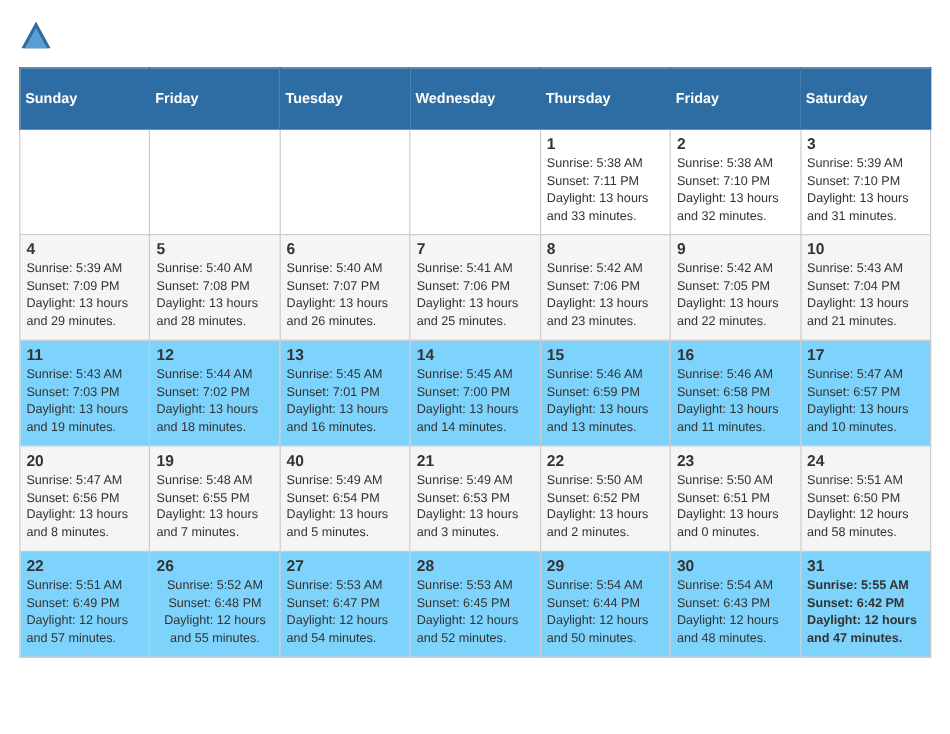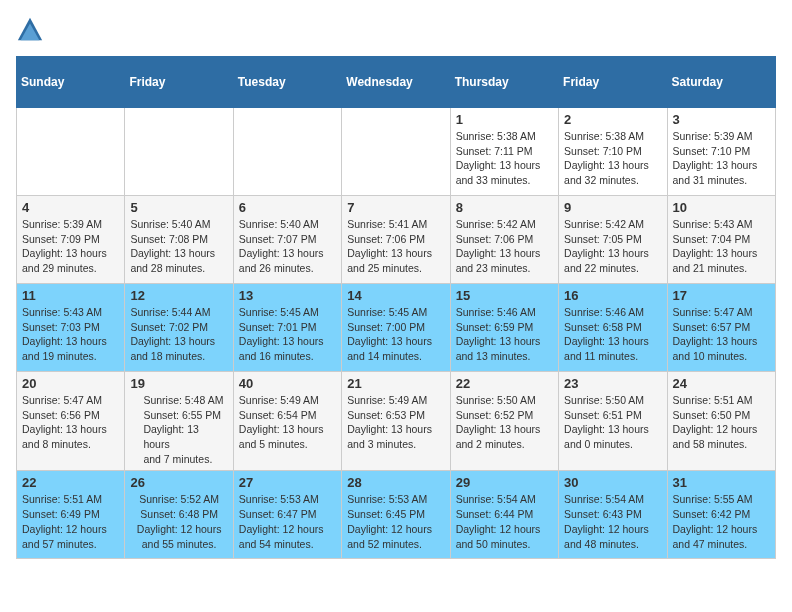--- a/index.html
+++ b/index.html
@@ -263,21 +263,21 @@
       <tr class="row-even">
         <td>
           <span class="day-num">20</span>
           <div class="day-info" style="white-space: pre-line;">Sunrise: 5:47 AM
 Sunset: 6:56 PM
 Daylight: 13 hours
 and 8 minutes.</div>
         </td>
         <td>
           <span class="day-num">19</span>
-          <div class="day-info" style="white-space: pre-line; margin-left: 13px;">Sunrise: 5:48 AM
+          <div class="day-info" style="white-space: pre-line;">Sunrise: 5:48 AM
 Sunset: 6:55 PM
 Daylight: 13 hours
 and 7 minutes.</div>
         </td>
         <td>
           <span class="day-num">40</span>
           <div class="day-info" style="white-space: pre-line;">Sunrise: 5:49 AM
 Sunset: 6:54 PM
 Daylight: 13 hours
 and 5 minutes.</div>
@@ -349,20 +349,20 @@
         </td>
         <td>
           <span class="day-num">30</span>
           <div class="day-info" style="white-space: pre-line;">Sunrise: 5:54 AM
 Sunset: 6:43 PM
 Daylight: 12 hours
 and 48 minutes.</div>
         </td>
         <td>
           <span class="day-num">31</span>
-          <div class="day-info" style="white-space: pre-line;">Sunrise: 5:55 AM
+          <div class="day-info" style="white-space: pre-line; font-weight: bold;">Sunrise: 5:55 AM
 Sunset: 6:42 PM
 Daylight: 12 hours
 and 47 minutes.</div>
         </td>
       </tr>
     </tbody>
 </table>
 
 </body></html>

